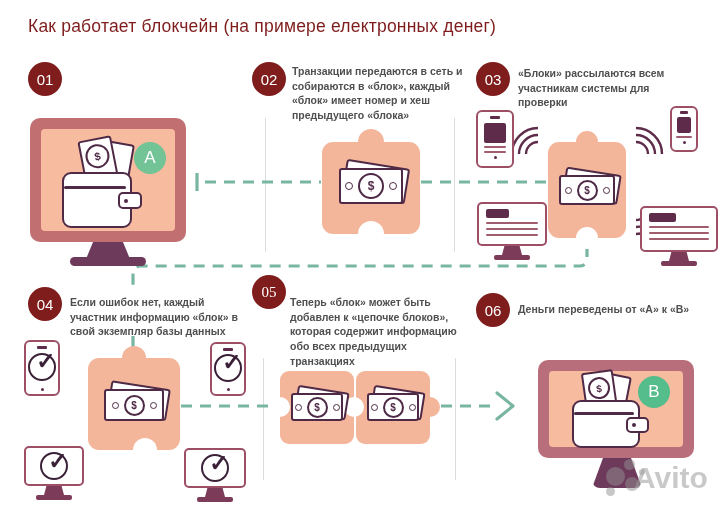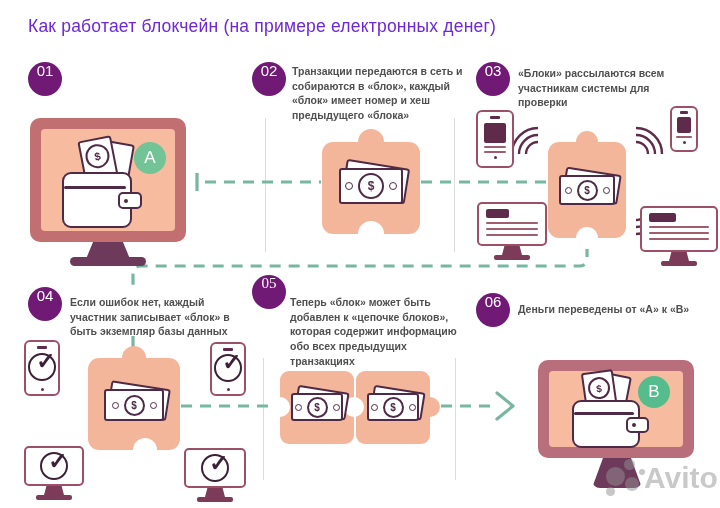--- a/index.html
+++ b/index.html
@@ -1,21 +1,21 @@
 <!DOCTYPE html>
 <html><head>
 <meta charset="utf-8">
 <style>
   html,body{margin:0;padding:0;background:#fff;}
   .canvas{position:relative;width:720px;height:508px;background:#ffffff;overflow:hidden;
           font-family:"Liberation Sans",sans-serif;}
-  .title{position:absolute;left:28px;top:16px;font-size:17.5px;color:#6d28d9;font-weight:400;letter-spacing:.2px;}
+  .title{position:absolute;left:28px;top:16px;font-size:17.5px;color:#7f1d1d;font-weight:400;letter-spacing:.2px;}
   .sep{position:absolute;width:1px;background:#dcdcdc;}
-  .step-circle{position:absolute;width:34px;height:34px;border-radius:50%;background:#701a75;color:#fff;
-          display:flex;justify-content:center;font-size:15px;}
+  .step-circle{position:absolute;width:34px;height:34px;border-radius:50%;background:#7f1d1d;color:#fff;
+          display:flex;align-items:center;justify-content:center;font-size:15px;}
   .step-text{position:absolute;font-size:10.5px;font-weight:bold;color:#4f4f4f;line-height:1.4;}
   .overlay{position:absolute;left:0;top:0;z-index:1;pointer-events:none;}
   
   .puzzle{position:absolute;background:#f4b69b;border-radius:11px;z-index:2;}
   .pz-bump{position:absolute;background:#f4b69b;border-radius:50%;z-index:2;}
   .pz-notch{position:absolute;background:#fff;border-radius:50%;z-index:3;}
   
   .money{position:absolute;z-index:4;}
   .bill{position:absolute;inset:0;background:#fff;border:2.5px solid #4f2a46;border-radius:3px;}
   .bill.back{transform:rotate(9deg) translate(4px,-5px);}
@@ -102,21 +102,21 @@
   <div class="step-text" style="left:292px;top:64px;width:176px;">Транзакции передаются в сеть и собираются в «блок», каждый «блок» имеет номер и хеш предыдущего «блока»</div>
 
   <div class="step-circle" style="left:476px;top:62px;">
       <span>03</span>
     </div>
   <div class="step-text" style="left:518px;top:66px;width:150px;">«Блоки» рассылаются всем участникам системы для проверки</div>
 
   <div class="step-circle" style="left:28px;top:287px;">
       <span>04</span>
     </div>
-  <div class="step-text" style="left:70px;top:295px;width:182px;">Если ошибок нет, каждый участник записывает «блок» в быть экземпляр базы данных</div>
+  <div class="step-text" style="left:70px;top:295px;width:182px;">Если ошибок нет, каждый участник информацию «блок» в свой экземпляр базы данных</div>
 
   <div class="step-circle" style="left:252px;top:275px;font-family:Liberation Serif, serif;">
       <span>05</span>
     </div>
   <div class="step-text" style="left:290px;top:295px;width:176px;">Теперь «блок» может быть добавлен к «цепочке блоков», которая содержит информацию обо всех предыдущих транзакциях</div>
 
   <div class="step-circle" style="left:476px;top:293px;">
       <span>06</span>
     </div>
   <div class="step-text" style="left:518px;top:302px;width:200px;">Деньги переведены от «А» к «В»</div>
@@ -308,16 +308,16 @@
       <span>B</span>
     </div>
   <div class="stand" style="left:592px;top:458px;width:50px;height:30px;clip-path:polygon(22% 0,78% 0,100% 100%,0 100%);border-radius:0 0 8px 8px;"></div>
 
   <div class="wm" style="left:598px;top:455px;width:122px;height:46px;">
     <span class="wm-bubble" style="left:8px;top:12px;width:19px;height:19px;"></span>
     <span class="wm-bubble" style="left:26px;top:4px;width:11px;height:11px;"></span>
     <span class="wm-bubble" style="left:27px;top:22px;width:14px;height:14px;"></span>
     <span class="wm-bubble" style="left:8px;top:32px;width:9px;height:9px;"></span>
     <span class="wm-bubble" style="left:41px;top:14px;width:6px;height:6px;"></span>
-    <span class="wm-text" style="left:46px;top:6px;">Avito</span>
+    <span class="wm-text" style="left:36px;top:6px;">Avito</span>
   </div>
 
 </div>
 
 </body></html>

